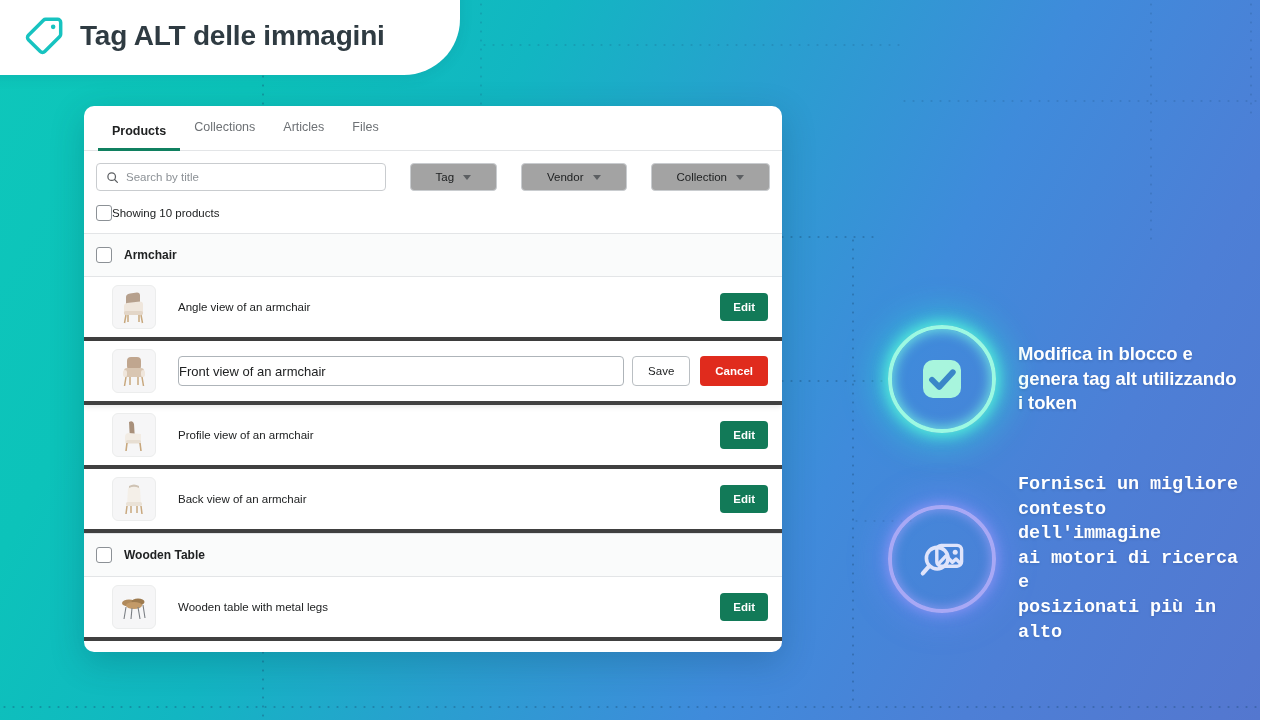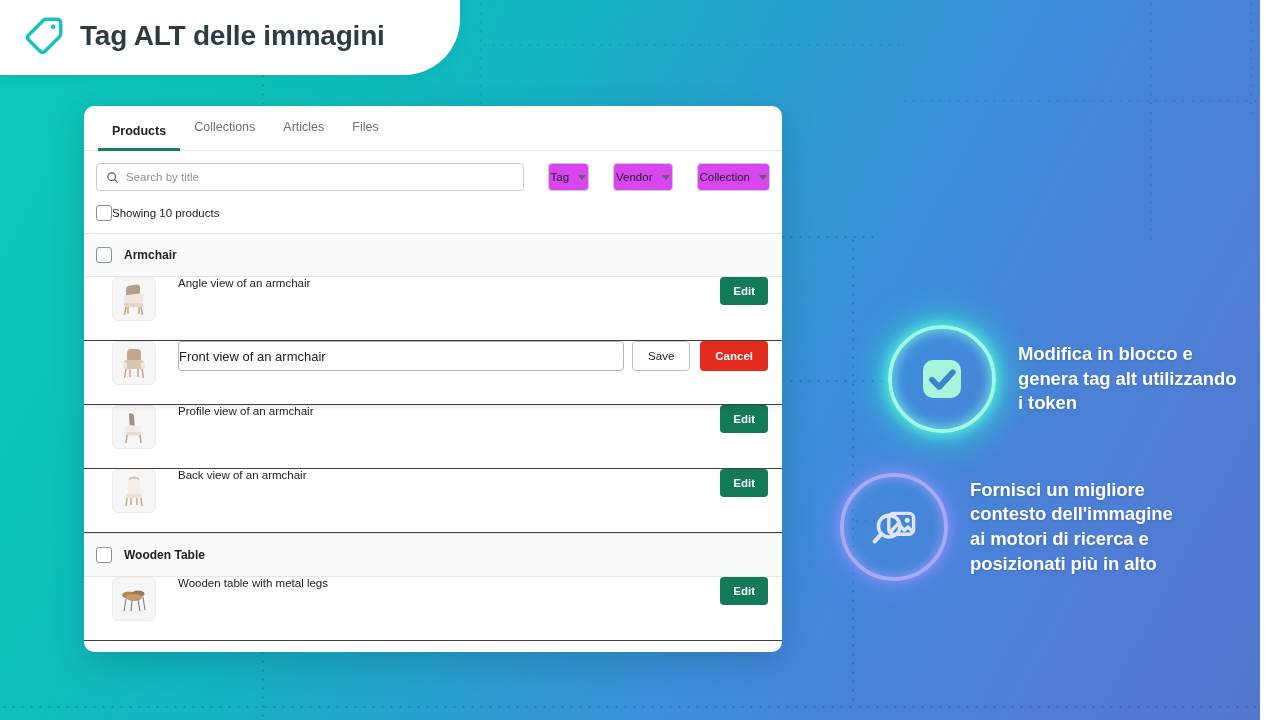--- a/index.html
+++ b/index.html
@@ -83,22 +83,22 @@
     padding: 0 9px; gap: 7px;
   }
   #search-wrap svg { flex: 0 0 auto; }
   #search-input {
     border: 0; outline: 0; font-size: 11.5px; color: #5c5f62;
     width: 100%; font-family: inherit; background: transparent;
   }
   #search-input::placeholder { color: #8c9196; }
   .filter-btn {
     height: 28px; display: flex; align-items: center; gap: 9px;
-    border: 1px solid #c9cccf; border-radius: 4px; background: #d946ef;
-    padding: 0 2px; font-size: 11.5px; color: #202223; cursor: pointer;
+    border: 1px solid #c9cccf; border-radius: 4px; background: #a3a3a3;
+    padding: 0 25px; font-size: 11.5px; color: #202223; cursor: pointer;
     font-family: inherit; white-space: nowrap;
   }
   .caret {
     width: 0; height: 0; border-left: 4px solid transparent;
     border-right: 4px solid transparent; border-top: 5px solid #5c5f62;
   }
 
   
   .cbx {
     width: 16px; height: 16px; border: 1.6px solid #8c9196;
@@ -116,22 +116,22 @@
   #list { flex: 1 1 auto; overflow: hidden; }
   .group-head {
     display: flex; align-items: center; gap: 12px;
     height: 44px; padding: 0 12px;
     background: #fafbfb; border-top: 1px solid #e3e5e7;
     border-bottom: 1px solid #e3e5e7;
   }
   .group-title { font-size: 12px; font-weight: bold; color: #202223; }
 
   .row {
-    display: flex; height: 64px;
-    padding: 0 14px 0 28px; border-bottom: 1px solid #404040;
+    display: flex; align-items: center; height: 64px;
+    padding: 0 14px 0 28px; border-bottom: 4px solid #404040;
     background: #fff;
   }
   .row.editing { box-shadow: 0 1px 6px rgba(0,0,0,.12); position: relative; z-index: 2; }
   .thumb {
     width: 44px; height: 44px; border-radius: 6px;
     background: #f6f6f7; border: 1px solid #eceded;
     flex: 0 0 auto; display: flex; align-items: center; justify-content: center;
     overflow: hidden;
   }
   .alt-text { font-size: 11.5px; color: #202223; margin-left: 22px; flex: 1 1 auto; }
@@ -341,21 +341,21 @@
       <svg width="48" height="48" viewBox="0 0 24 24">
         <rect x="2.5" y="2.5" width="19" height="19" rx="5" fill="#a8f5dd"></rect>
         <path d="M7 12.4 10.6 16 17.4 8.6" fill="none" stroke="#3a86c8" stroke-width="2.9" stroke-linecap="round" stroke-linejoin="round"></path>
       </svg>
     </div>
     <div class="f-text">Modifica in blocco e
 genera tag alt utilizzando
 i token</div>
   </div>
 
-  <div class="feature" id="feature-2" style="left:840px; top:473px;">
+  <div class="feature" id="feature-2" style="left:888px; top:473px;font-family:Liberation Mono, monospace;">
     <div class="f-circle">
       <div class="ring"></div>
       <svg width="52" height="52" viewBox="0 0 26 26">
         <rect x="10.4" y="6.2" width="12.4" height="10.4" rx="2.2" fill="none" stroke="#dfe4fb" stroke-width="1.7"></rect>
         <circle cx="19.6" cy="9.6" r="1.25" fill="#dfe4fb"></circle>
         <path d="M11.2 15.4 15 11.4 18.2 14.6 20 13 22.4 15.4" fill="none" stroke="#dfe4fb" stroke-width="1.7" stroke-linejoin="round"></path>
         <circle cx="10.6" cy="12.6" r="5.4" fill="none" stroke="#dfe4fb" stroke-width="1.8"></circle>
         <line x1="6.6" y1="16.6" x2="3.4" y2="20.2" stroke="#dfe4fb" stroke-width="2.1" stroke-linecap="round"></line>
       </svg>
     </div>

